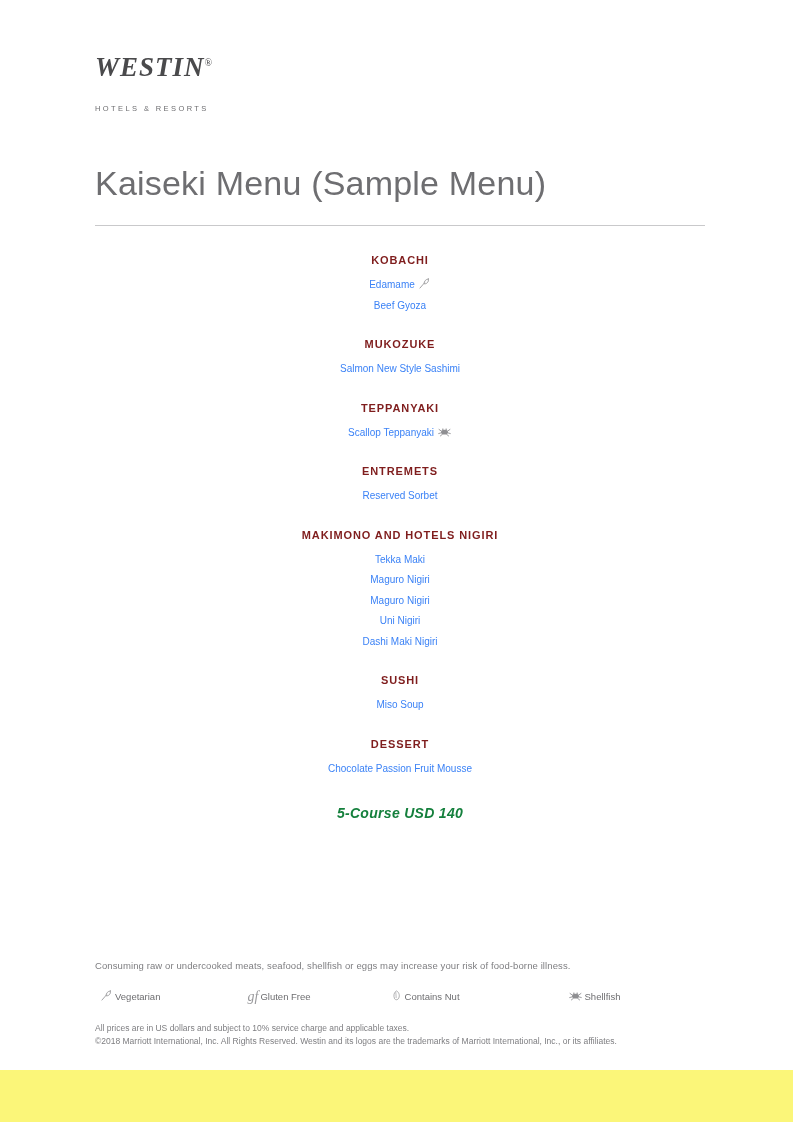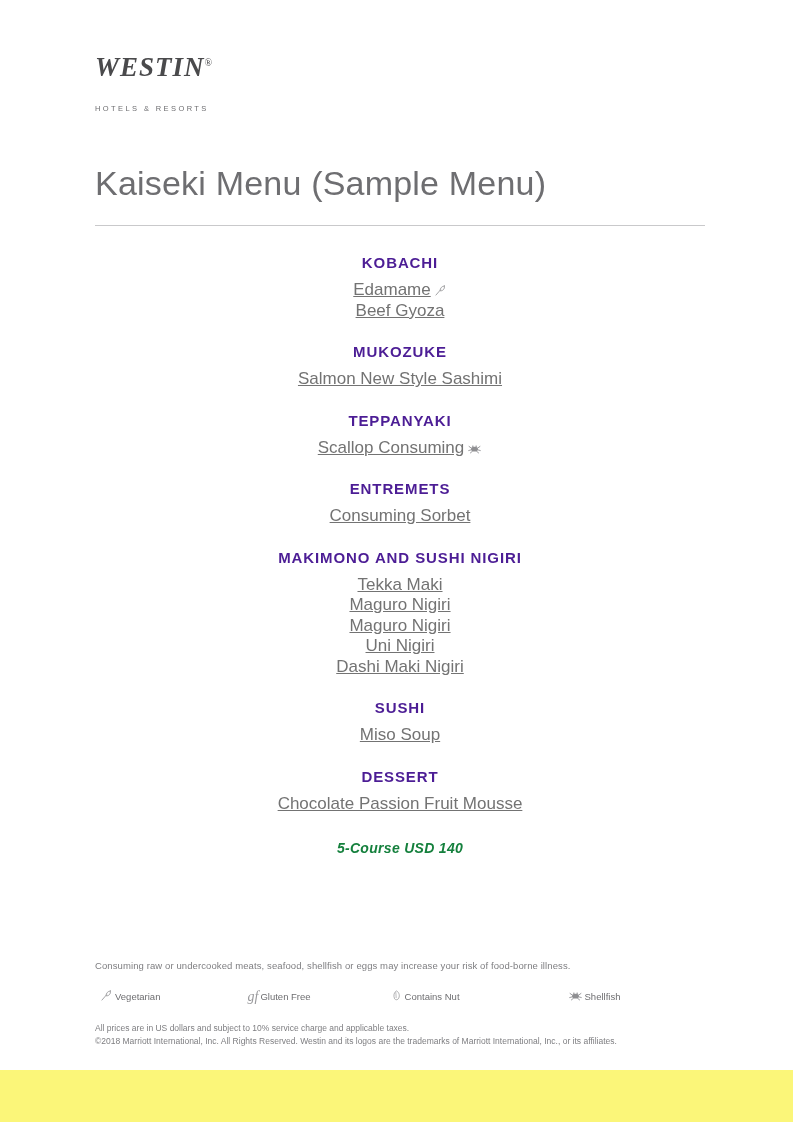--- a/index.html
+++ b/index.html
@@ -77,32 +77,31 @@
 
   
   .sections {
     margin-top: 28px;
     text-align: center;
   }
   .section {
     margin-bottom: 22px;
   }
   .section-title {
-    font-size: 15px;
+    font-size: 11px;
     font-weight: bold;
     letter-spacing: 0.9px;
-    color: #4c1d95;
+    color: #7f1d1d;
     margin-bottom: 9px;
   }
   .dish {
-    font-size: 17px;
-    color: #737373;
+    font-size: 10px;
+    color: #3b82f6;
     line-height: 20.5px;
     white-space: nowrap;
-    text-decoration: underline;
   }
   .dish .icon {
     display: inline-block;
     vertical-align: -2px;
     margin-left: 3px;
   }
 
   
   .icon-veg svg, .icon-shell svg, .icon-nut svg { display: block; }
 
@@ -196,35 +195,35 @@
         <div class="dish"><span>Beef Gyoza</span></div>
       </div>
 
       <div class="section">
         <div class="section-title">MUKOZUKE</div>
         <div class="dish"><span>Salmon New Style Sashimi</span></div>
       </div>
 
       <div class="section">
         <div class="section-title">TEPPANYAKI</div>
-        <div class="dish"><span>Scallop Consuming</span><span class="icon icon-shell"><svg width="15" height="13" viewBox="0 0 22 18">
+        <div class="dish"><span>Scallop Teppanyaki</span><span class="icon icon-shell"><svg width="15" height="13" viewBox="0 0 22 18">
                 <ellipse cx="11" cy="10" rx="5" ry="3.4" fill="#8f8f92"></ellipse>
                 <path d="M3 6 L6.5 8.5 M19 6 L15.5 8.5 M2.5 12 L6 11 M19.5 12 L16 11 M5 15.5 L8 13 M17 15.5 L14 13" stroke="#8f8f92" stroke-width="1.3" fill="none" stroke-linecap="round"></path>
                 <circle cx="8.6" cy="5.6" r="1.1" fill="#8f8f92"></circle>
                 <circle cx="13.4" cy="5.6" r="1.1" fill="#8f8f92"></circle>
               </svg></span></div>
       </div>
 
       <div class="section">
         <div class="section-title">ENTREMETS</div>
-        <div class="dish"><span>Consuming Sorbet</span></div>
-      </div>
-
-      <div class="section">
-        <div class="section-title">MAKIMONO AND SUSHI NIGIRI</div>
+        <div class="dish"><span>Reserved Sorbet</span></div>
+      </div>
+
+      <div class="section">
+        <div class="section-title">MAKIMONO AND HOTELS NIGIRI</div>
         <div class="dish"><span>Tekka Maki</span></div>
         <div class="dish"><span>Maguro Nigiri</span></div>
         <div class="dish"><span>Maguro Nigiri</span></div>
         <div class="dish"><span>Uni Nigiri</span></div>
         <div class="dish"><span>Dashi Maki Nigiri</span></div>
       </div>
 
       <div class="section">
         <div class="section-title">SUSHI</div>
         <div class="dish"><span>Miso Soup</span></div>

